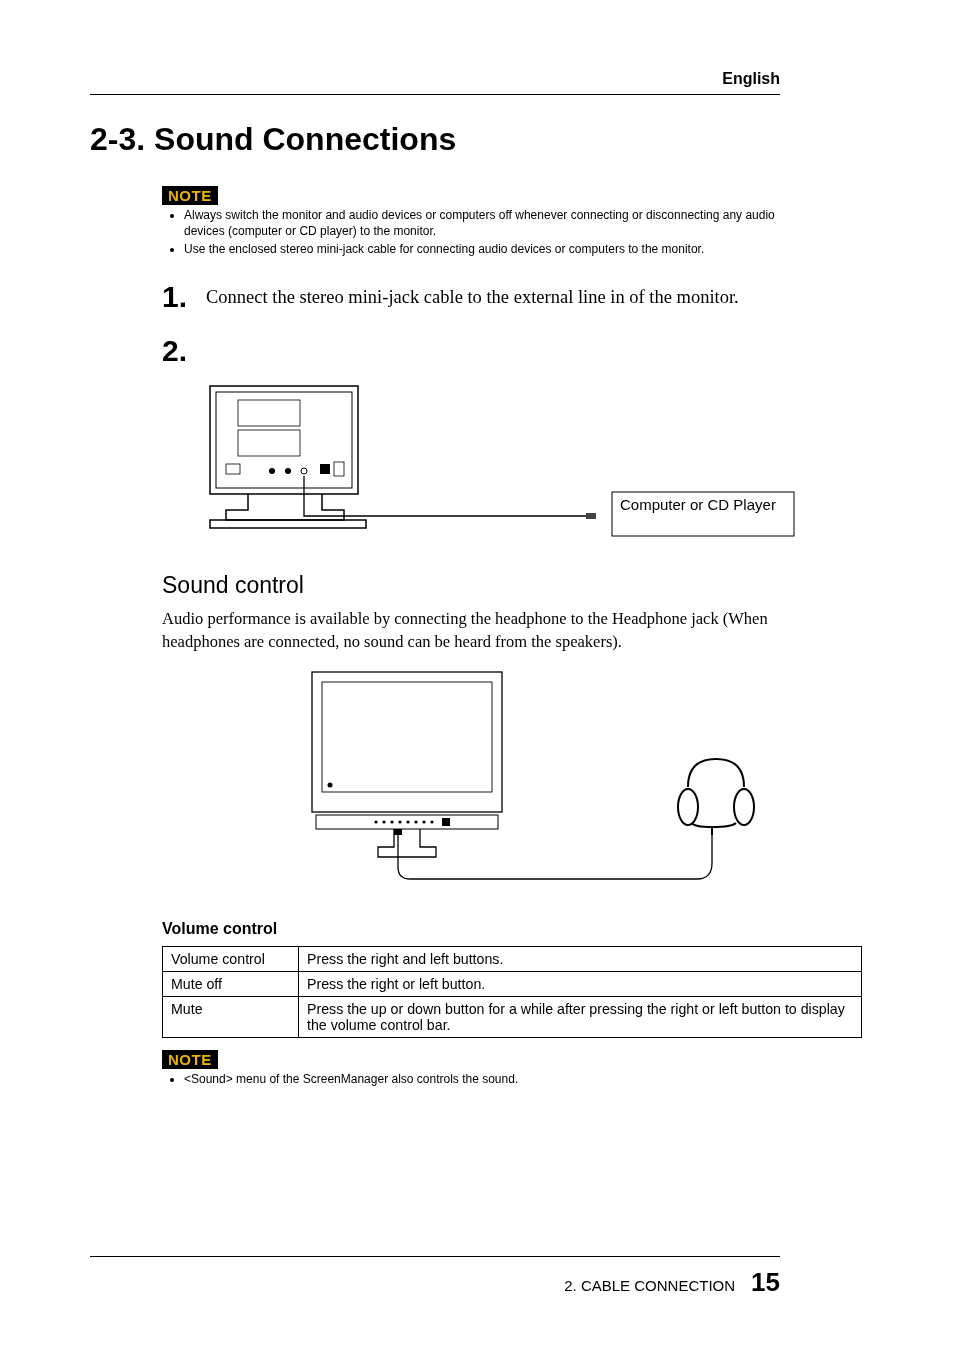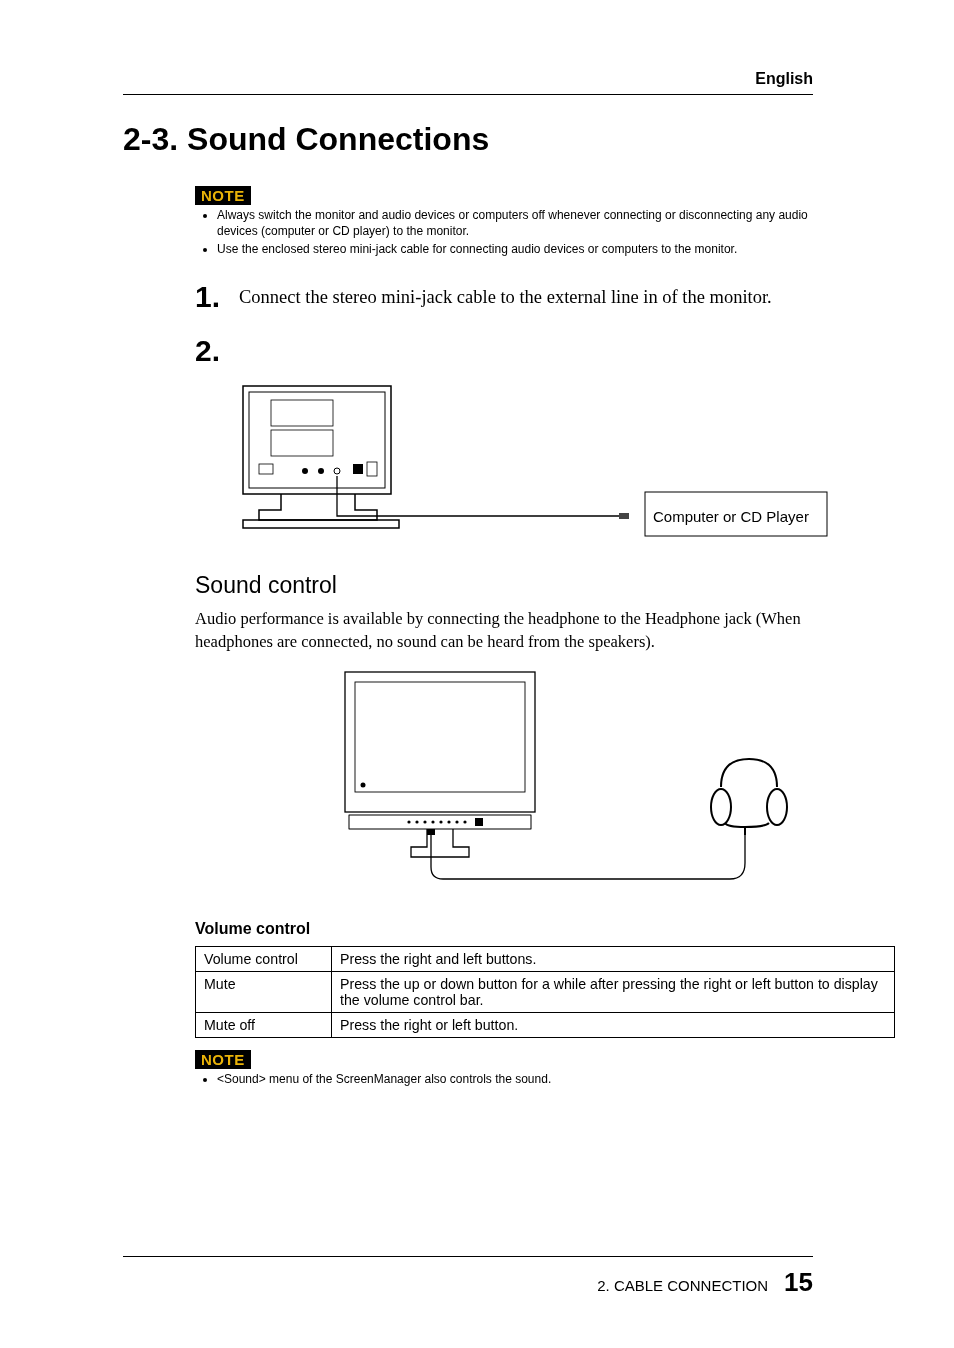--- a/index.html
+++ b/index.html
@@ -1,17 +1,17 @@
 <!DOCTYPE html>
 <html><head>
 <meta charset="utf-8">
 <style>
   * { box-sizing: border-box; margin: 0; padding: 0; }
   html, body { width: 954px; height: 1348px; background: #fff; font-family: Arial, Helvetica, sans-serif; color: #000; }
-  .page { width: 870px; height: 1348px; padding: 70px 90px 50px 90px; position: relative; margin-left: 33px; }
+  .page { width: 870px; height: 1348px; padding: 70px 90px 50px 90px; position: relative; }
   .hdr-line { border-bottom: 1px solid #000; padding-bottom: 6px; margin-bottom: 26px; }
   .hdr-lang { text-align: right; font-size: 16px; font-weight: bold; }
   .h1 { font-size: 32px; font-weight: bold; margin-bottom: 28px; }
   .indent { margin-left: 72px; }
   .note-box { background: #000; color: #eab308; font-weight: bold; display: inline-block; padding: 1px 6px; font-size: 15px; letter-spacing: 0.5px; }
   .note-list { list-style: disc; padding-left: 22px; margin-top: 2px; }
   .note-list li { font-size: 12px; line-height: 1.35; margin-bottom: 2px; }
   .step { display: flex; align-items: flex-start; margin-top: 24px; }
   .step-num { font-size: 30px; font-weight: bold; width: 44px; flex-shrink: 0; line-height: 1; }
   .step-text { font-family: Georgia, 'Times New Roman', serif; font-size: 18.5px; line-height: 1.35; padding-top: 3px; }
@@ -75,21 +75,21 @@
         <rect x="132" y="78" width="10" height="14" fill="none" stroke="#000" stroke-width="0.8"></rect>
 
         <path d="M 46 110 L 46 126 L 24 126 L 24 136 L 142 136 L 142 126 L 120 126 L 120 110" fill="none" stroke="#000" stroke-width="1.5"></path>
         <rect x="8" y="136" width="156" height="8" fill="none" stroke="#000" stroke-width="1.5"></rect>
 
         <path d="M 102 92 L 102 132 L 384 132" fill="none" stroke="#000" stroke-width="1.3"></path>
         <rect x="384" y="129" width="10" height="6" fill="#444"></rect>
 
         <rect x="410" y="108" width="182" height="44" fill="none" stroke="#000" stroke-width="1"></rect>
       </svg>
-      <div style="position:absolute; left:418px; top:124px; width:168px; font-size:15px; line-height:1.25;">Computer or CD Player</div>
+      <div style="position:absolute; left:418px; top:112px; width:168px; font-size:15px; line-height:1.25;">Computer or CD Player</div>
     </div>
   </div>
 
   <div class="indent">
     <div class="h2">Sound control</div>
     <div class="body-serif">Audio performance is available by connecting the headphone to the Headphone jack (When headphones are connected, no sound can be heard from the speakers).</div>
 
     <div class="diagram2">
       <svg width="520" height="225">
 
@@ -130,26 +130,26 @@
     </div>
 
     <div class="h3">Volume control</div>
     <table class="vol">
       <tbody>
           <tr>
         <td class="c1">Volume control</td>
         <td>Press the right and left buttons.</td>
       </tr>
       <tr>
+        <td class="c1">Mute off</td>
+        <td>Press the right or left button.</td>
+      </tr>
+      <tr>
         <td class="c1">Mute</td>
         <td>Press the up or down button for a while after pressing the right or left button to display the volume control bar.</td>
-      </tr>
-      <tr>
-        <td class="c1">Mute off</td>
-        <td>Press the right or left button.</td>
       </tr>
     </tbody>
       </table>
 
     <div class="note2">
       <span class="note-box">NOTE</span>
       <ul class="note-list">
         <li>&lt;Sound&gt; menu of the ScreenManager also controls the sound.</li>
       </ul>
     </div>

